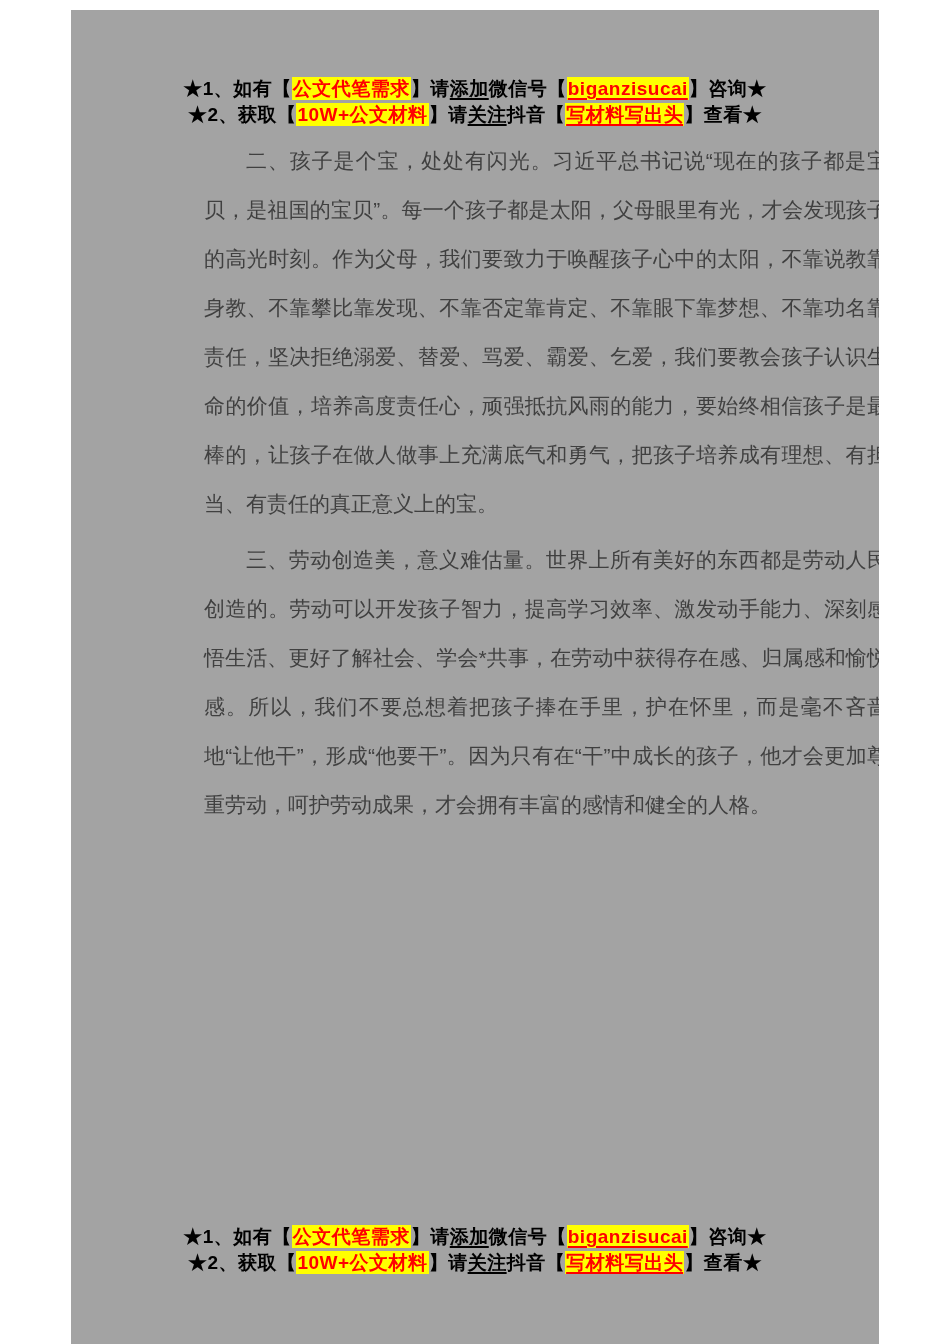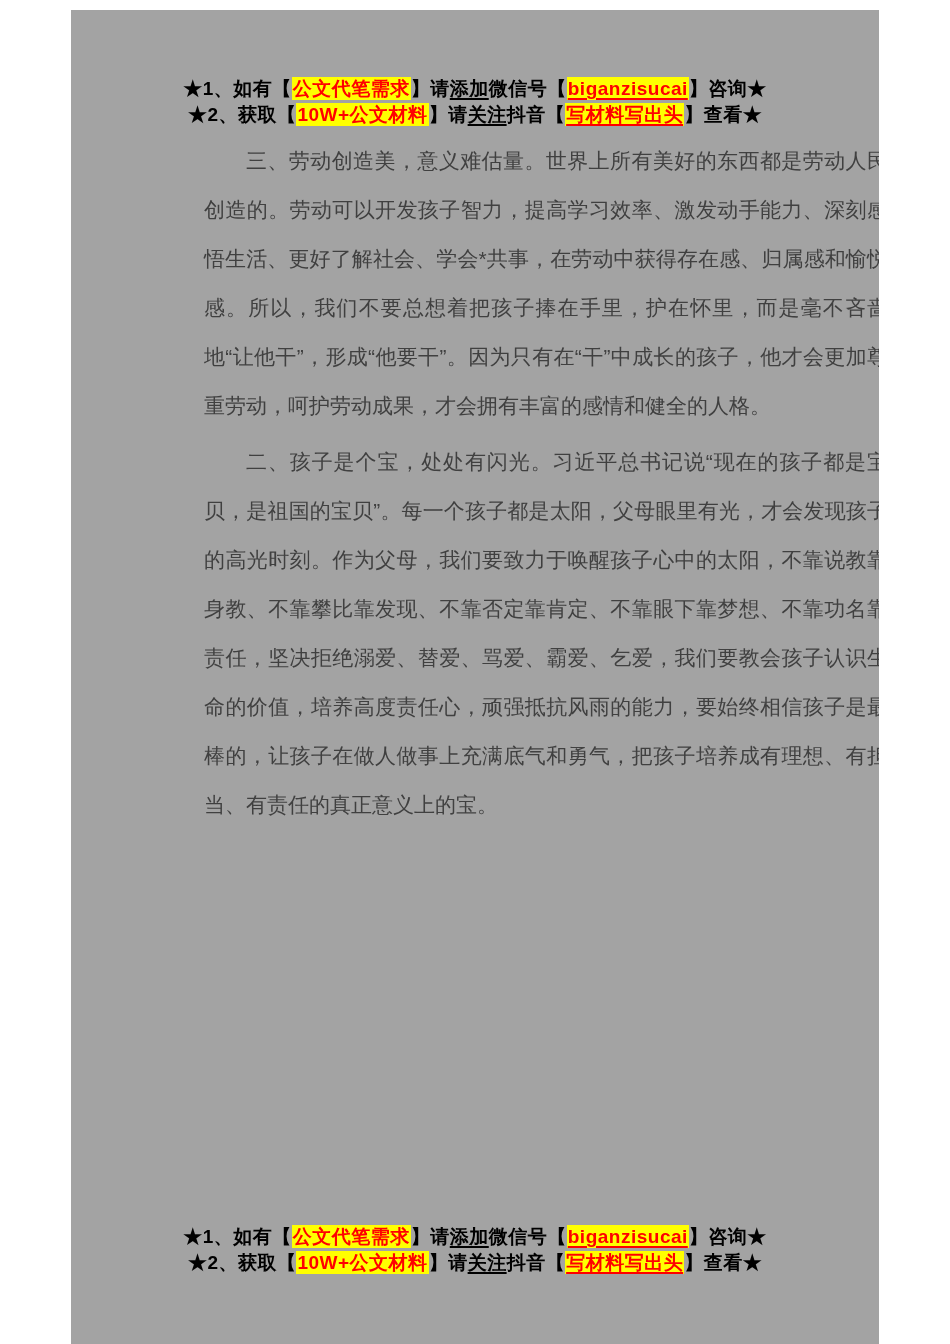--- a/index.html
+++ b/index.html
@@ -72,22 +72,22 @@
 <body>
 
 <div class="page">
 
   <div class="promo promo-top">
     <div class="promo-line"><span class="seg plain">★1、如有【</span><span class="seg highlight">公文代笔需求</span><span class="seg plain">】请</span><span class="seg underline">添加</span><span class="seg plain">微信号【</span><span class="seg highlight-underline">biganzisucai</span><span class="seg plain">】咨询★</span></div>
     <div class="promo-line"><span class="seg plain">★2、获取【</span><span class="seg highlight">10W+公文材料</span><span class="seg plain">】请</span><span class="seg underline">关注</span><span class="seg plain">抖音【</span><span class="seg highlight-underline">写材料写出头</span><span class="seg plain">】查看★</span></div>
   </div>
 
   <div class="doc-body">
+      <p>二、孩子是个宝，处处有闪光。习近平总书记说“现在的孩子都是宝贝，是祖国的宝贝”。每一个孩子都是太阳，父母眼里有光，才会发现孩子的高光时刻。作为父母，我们要致力于唤醒孩子心中的太阳，不靠说教靠身教、不靠攀比靠发现、不靠否定靠肯定、不靠眼下靠梦想、不靠功名靠责任，坚决拒绝溺爱、替爱、骂爱、霸爱、乞爱，我们要教会孩子认识生命的价值，培养高度责任心，顽强抵抗风雨的能力，要始终相信孩子是最棒的，让孩子在做人做事上充满底气和勇气，把孩子培养成有理想、有担当、有责任的真正意义上的宝。</p>
       <p>三、劳动创造美，意义难估量。世界上所有美好的东西都是劳动人民创造的。劳动可以开发孩子智力，提高学习效率、激发动手能力、深刻感悟生活、更好了解社会、学会*共事，在劳动中获得存在感、归属感和愉悦感。所以，我们不要总想着把孩子捧在手里，护在怀里，而是毫不吝啬地“让他干”，形成“他要干”。因为只有在“干”中成长的孩子，他才会更加尊重劳动，呵护劳动成果，才会拥有丰富的感情和健全的人格。</p>
-      <p>二、孩子是个宝，处处有闪光。习近平总书记说“现在的孩子都是宝贝，是祖国的宝贝”。每一个孩子都是太阳，父母眼里有光，才会发现孩子的高光时刻。作为父母，我们要致力于唤醒孩子心中的太阳，不靠说教靠身教、不靠攀比靠发现、不靠否定靠肯定、不靠眼下靠梦想、不靠功名靠责任，坚决拒绝溺爱、替爱、骂爱、霸爱、乞爱，我们要教会孩子认识生命的价值，培养高度责任心，顽强抵抗风雨的能力，要始终相信孩子是最棒的，让孩子在做人做事上充满底气和勇气，把孩子培养成有理想、有担当、有责任的真正意义上的宝。</p>
     </div>
 
   <div class="promo promo-bottom">
     <div class="promo-line"><span class="seg plain">★1、如有【</span><span class="seg highlight">公文代笔需求</span><span class="seg plain">】请</span><span class="seg underline">添加</span><span class="seg plain">微信号【</span><span class="seg highlight-underline">biganzisucai</span><span class="seg plain">】咨询★</span></div>
     <div class="promo-line"><span class="seg plain">★2、获取【</span><span class="seg highlight">10W+公文材料</span><span class="seg plain">】请</span><span class="seg underline">关注</span><span class="seg plain">抖音【</span><span class="seg highlight-underline">写材料写出头</span><span class="seg plain">】查看★</span></div>
   </div>
 
 </div>
 
 </body></html>

